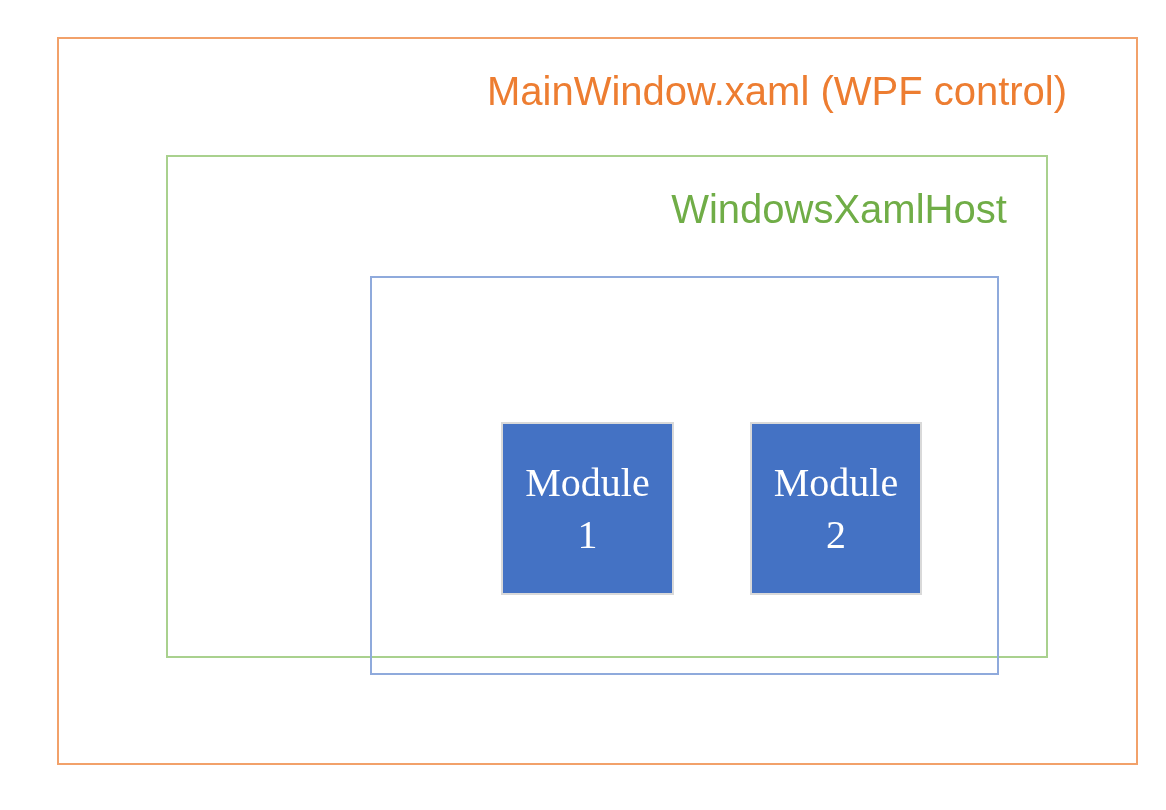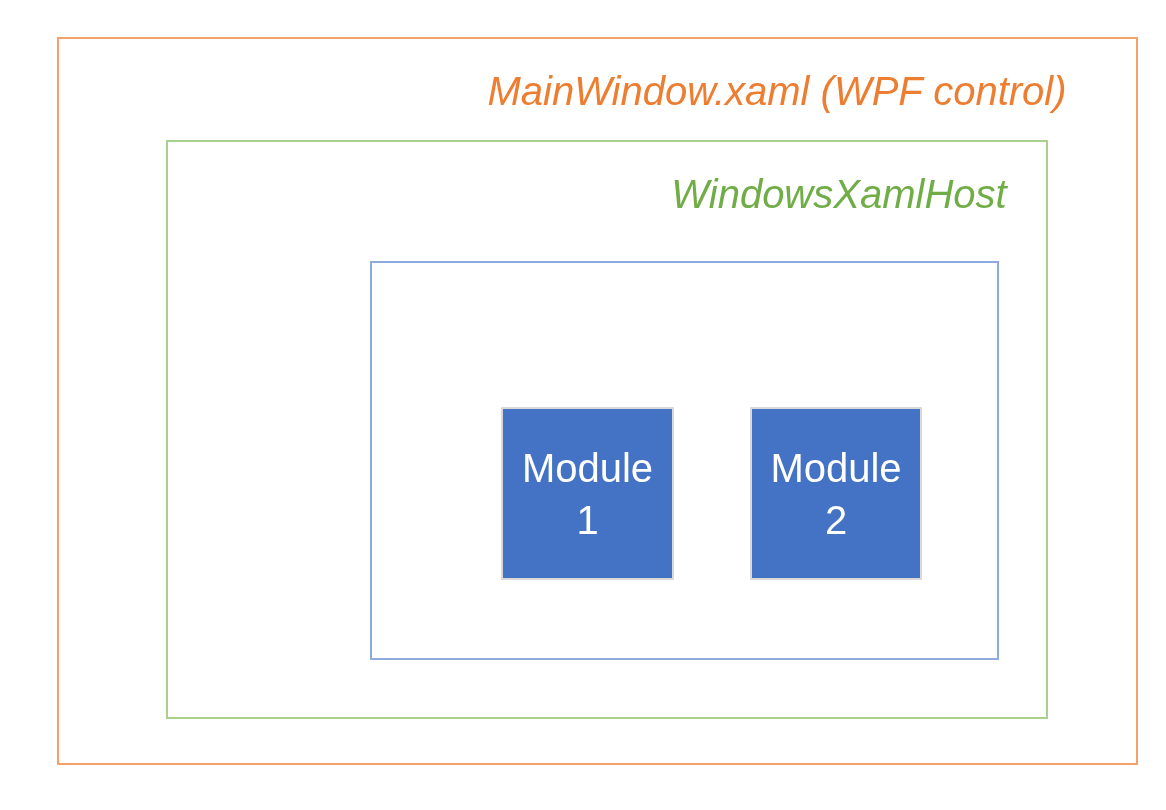--- a/index.html
+++ b/index.html
@@ -19,36 +19,35 @@
     position: absolute;
     box-sizing: border-box;
     background: transparent;
   }
   .box-outer {
     left: 57px; top: 37px;
     width: 1081px; height: 728px;
     border: 2px solid #F2A16A;
   }
   .box-host {
-    left: 107px; top: 101px;
-    width: 882px; height: 579px;
+    left: 107px; top: 116px;
+    width: 882px; height: 503px;
     border: 2px solid #A9D18E;
   }
   .box-shell {
     left: 202px; top: 119px;
     width: 629px; height: 399px;
     border: 2px solid #8FAADC;
   }
   .label {
     position: absolute;
     text-align: center;
     white-space: nowrap;
     font-size: 40px;
     line-height: 44px;
-    font-style: italic;
   }
   .label-outer {
     left: 418px; top: 30px;
     width: 600px;
     color: #ED7D31;
   }
   .label-host {
     left: 421px; top: 30px;
     width: 500px;
     color: #70AD47;
@@ -66,20 +65,21 @@
     background: #4472C4;
     border: 2px solid #D9D9D9;
     display: flex;
     flex-direction: column;
     align-items: center;
     justify-content: center;
     color: #ffffff;
     font-size: 40px;
     line-height: 52px;
     text-align: center;
+    font-family: Liberation Serif, serif;
   }
   .module-1 { left: 129px; }
   .module-2 { left: 378px; width: 172px; }
 </style>
 </head>
 <body>
 
 <div class="canvas">
 
   <div class="box box-outer">

